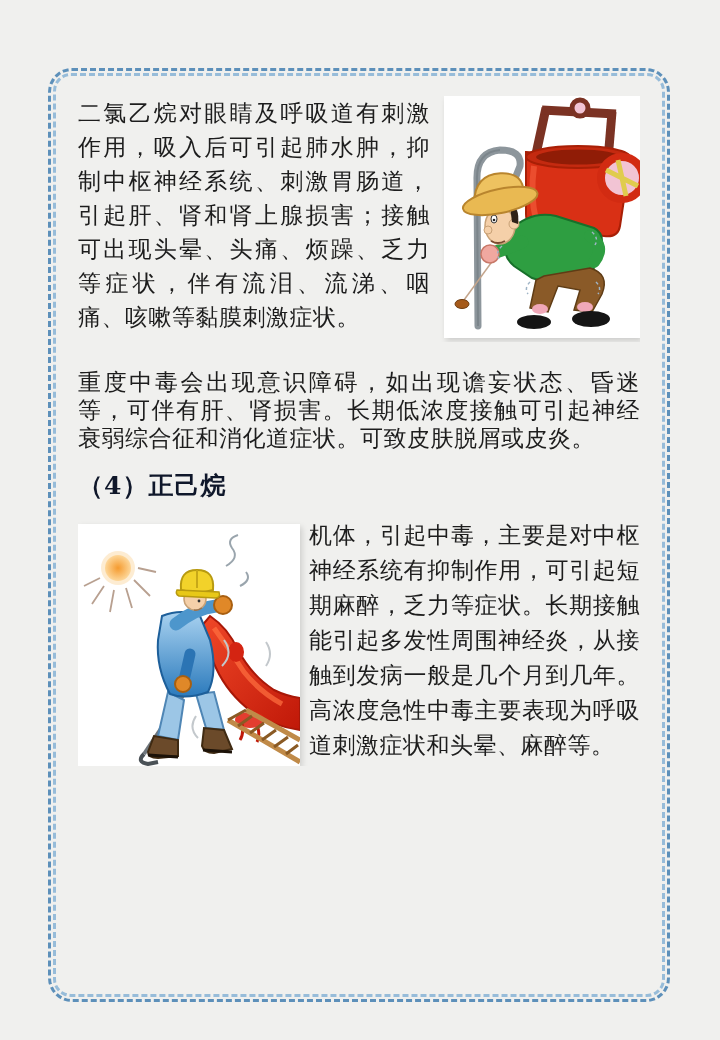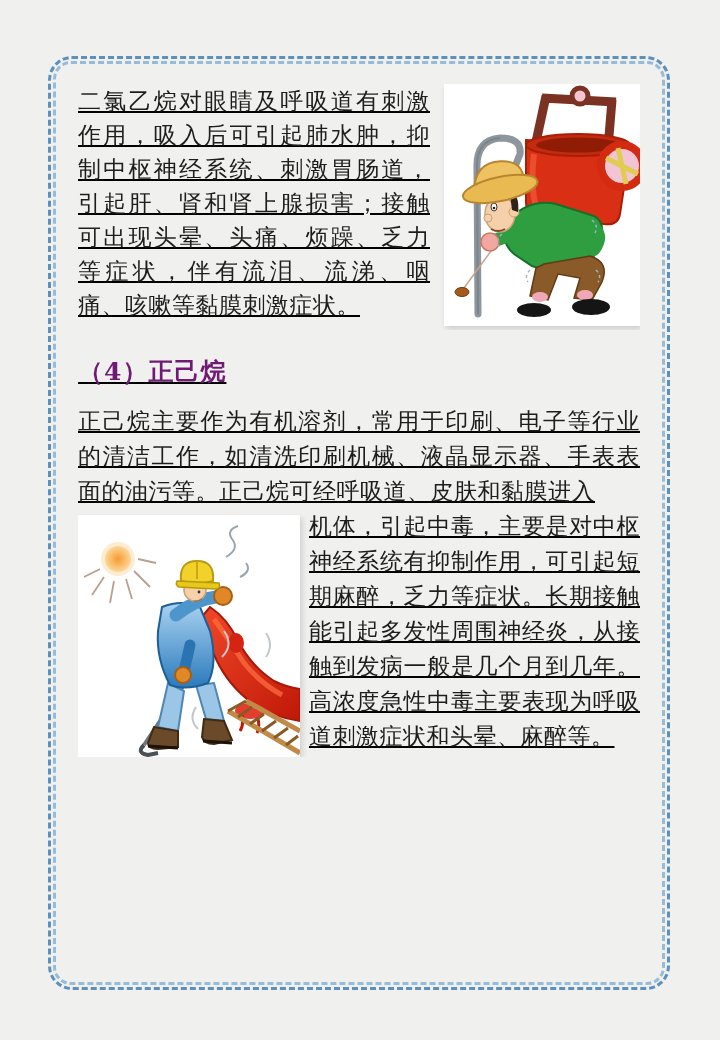--- a/index.html
+++ b/index.html
@@ -4,27 +4,26 @@
 <style>
   html,body{margin:0;padding:0;}
   .screen{
     position:relative;
     width:720px;height:1040px;
     background:#f0f0ee;
     overflow:hidden;
     font-family:"DejaVu Serif","Liberation Serif",serif;
   }
   .frame{
-    position:absolute;left:48px;top:56px;
+    position:absolute;left:48px;top:68px;
     width:622px;height:934px;
     box-sizing:border-box;
     border:3px dashed #5d90ba;
     border-radius:24px;
     padding:2px;
-    text-decoration:underline;
   }
   .frame-inner{
     box-sizing:border-box;
     width:100%;height:100%;
     border:3px dashed #97bcd9;
     border-radius:18px;
     padding:20px 22px 14px 22px;
     overflow:hidden;
   }
   .content{
@@ -33,21 +32,21 @@
     letter-spacing:0.5px;
     text-align:justify;
   }
   .content p{margin:0;}
   .p1wrap{overflow:hidden;margin-bottom:26px;}
   .para-p1{line-height:34px;}
   .para-p2{line-height:28px;margin:0 0 21px 0 !important;}
   .para-p3{line-height:28px;margin:0 0 18px 0 !important;}
   .heading{
     font-size:25px;line-height:32px;font-weight:bold;
-    letter-spacing:1px;margin:0 0 16px 0;color:#701a75;
+    letter-spacing:1px;margin:0 0 16px 0;color:#0f172a;
   }
   .para-p4a{line-height:35px;}
   .p4bwrap{overflow:hidden;}
   .para-p4b{line-height:35px;}
   .illu{
     background:#ffffff;
     box-shadow:2px 3px 6px rgba(0,0,0,0.15);
   }
   .illu svg{display:block;}
   .illu-top{float:right;width:196px;height:242px;margin:0 0 4px 14px;}
@@ -108,24 +107,24 @@
                   <ellipse cx="56" cy="105" rx="38" ry="12" fill="#e9b952" stroke="#b9852e" stroke-width="2"></ellipse>
                 </g>
                 <path d="M58,150 q-7,6 -3,13 M148,136 q7,6 3,13 M86,186 q-6,6 -2,12 M152,186 q6,6 2,12" fill="none" stroke="#9fb4c6" stroke-width="1.5" stroke-dasharray="3,3"></path>
               </g>
             </svg>
           </div>
           <p class="para-p1">二氯乙烷对眼睛及呼吸道有刺激作用，吸入后可引起肺水肿，抑制中枢神经系统、刺激胃肠道，引起肝、肾和肾上腺损害；接触可出现头晕、头痛、烦躁、乏力等症状，伴有流泪、流涕、咽痛、咳嗽等黏膜刺激症状。</p>
         </div>
 
 
+        <p class="para-p3">重度中毒会出现意识障碍，如出现谵妄状态、昏迷等，可伴有肝、肾损害。长期低浓度接触可引起神经衰弱综合征和消化道症状。可致皮肤脱屑或皮炎。</p>
 
         <div class="heading">（4）正己烷</div>
 
-        <p class="para-p4a">正己烷主要作为有机溶剂，常用于印刷、电子等行业的清洁工作，如清洗印刷机械、液晶显示器、手表表面的油污等。正己烷可经呼吸道、皮肤和黏膜进入</p>
 
         <div class="p4bwrap">
           <div class="illu illu-bottom">
             <svg width="222" height="242" viewBox="0 0 222 242">
               <defs>
                 <linearGradient id="blueGrad" x1="0" y1="0" x2="0" y2="1">
                   <stop offset="0" stop-color="#a9d2f0"></stop>
                   <stop offset="1" stop-color="#2b7abc"></stop>
                 </linearGradient>
                 <radialGradient id="sunGrad" cx="0.5" cy="0.5" r="0.5">

